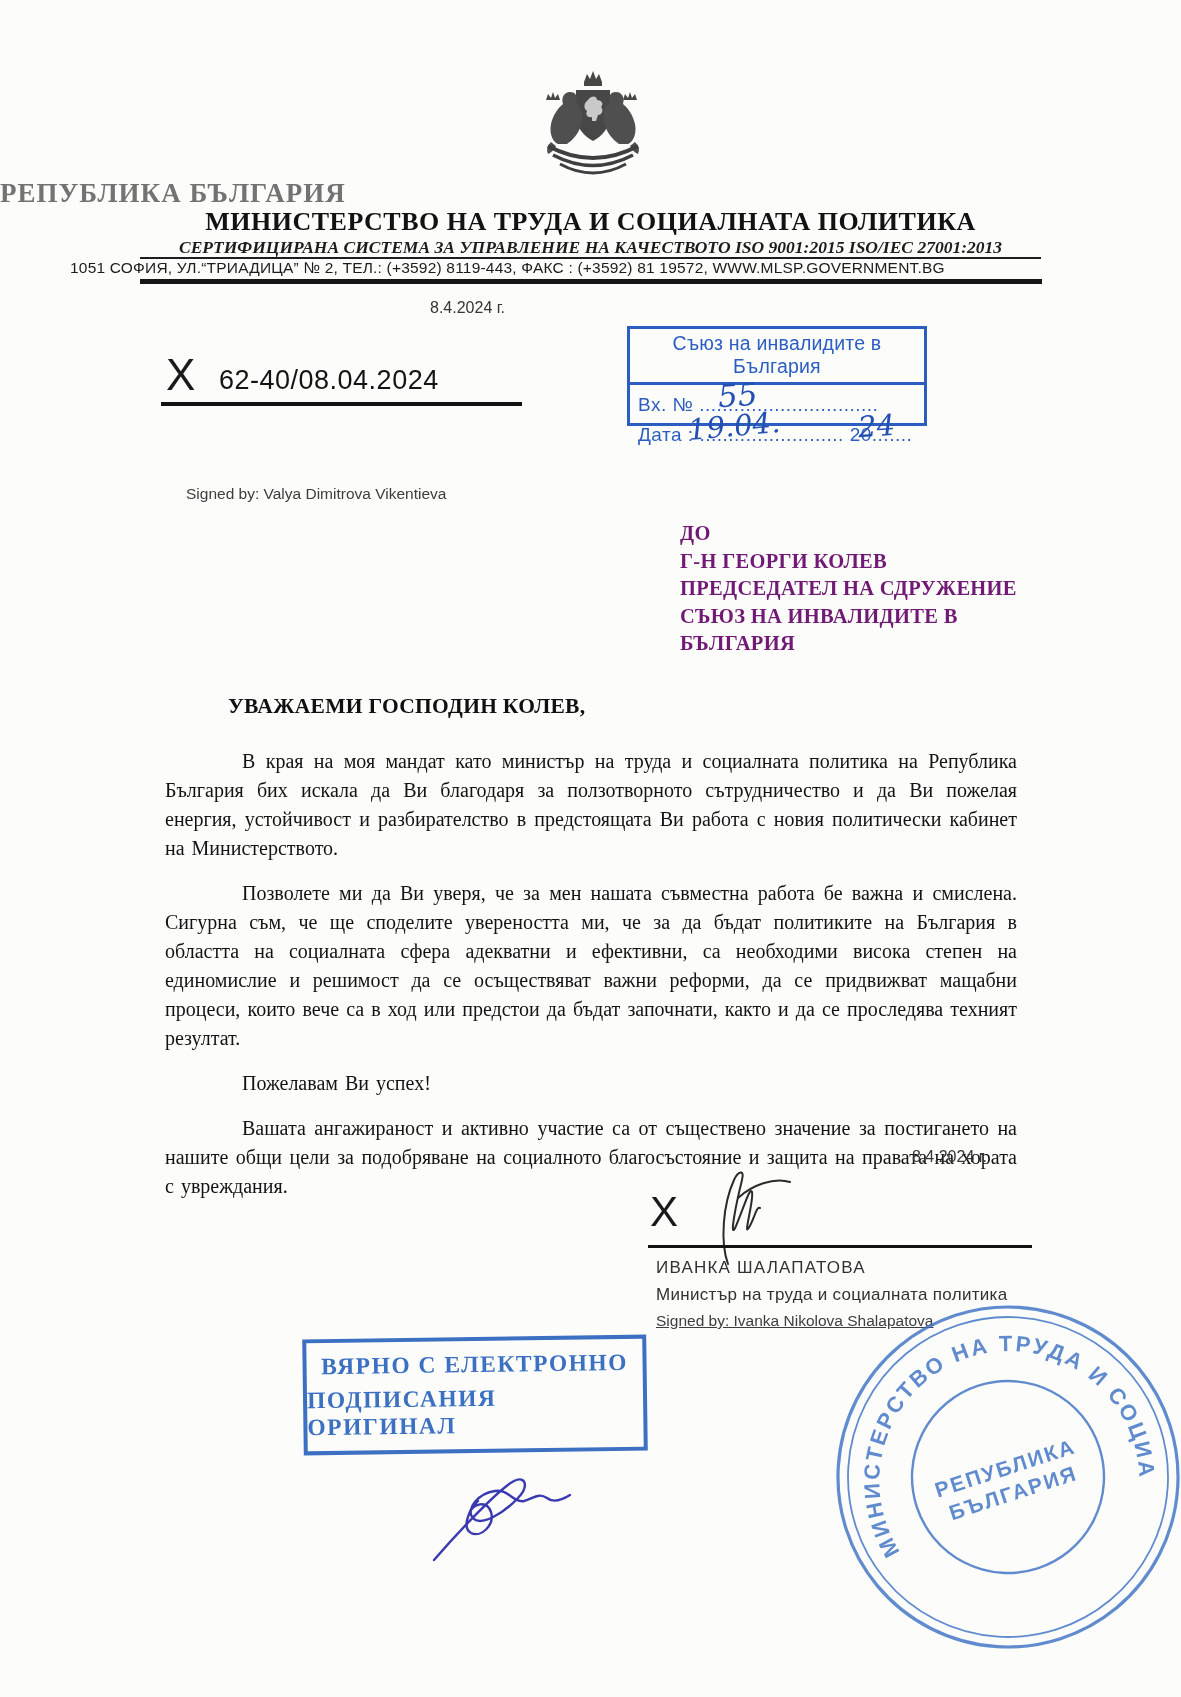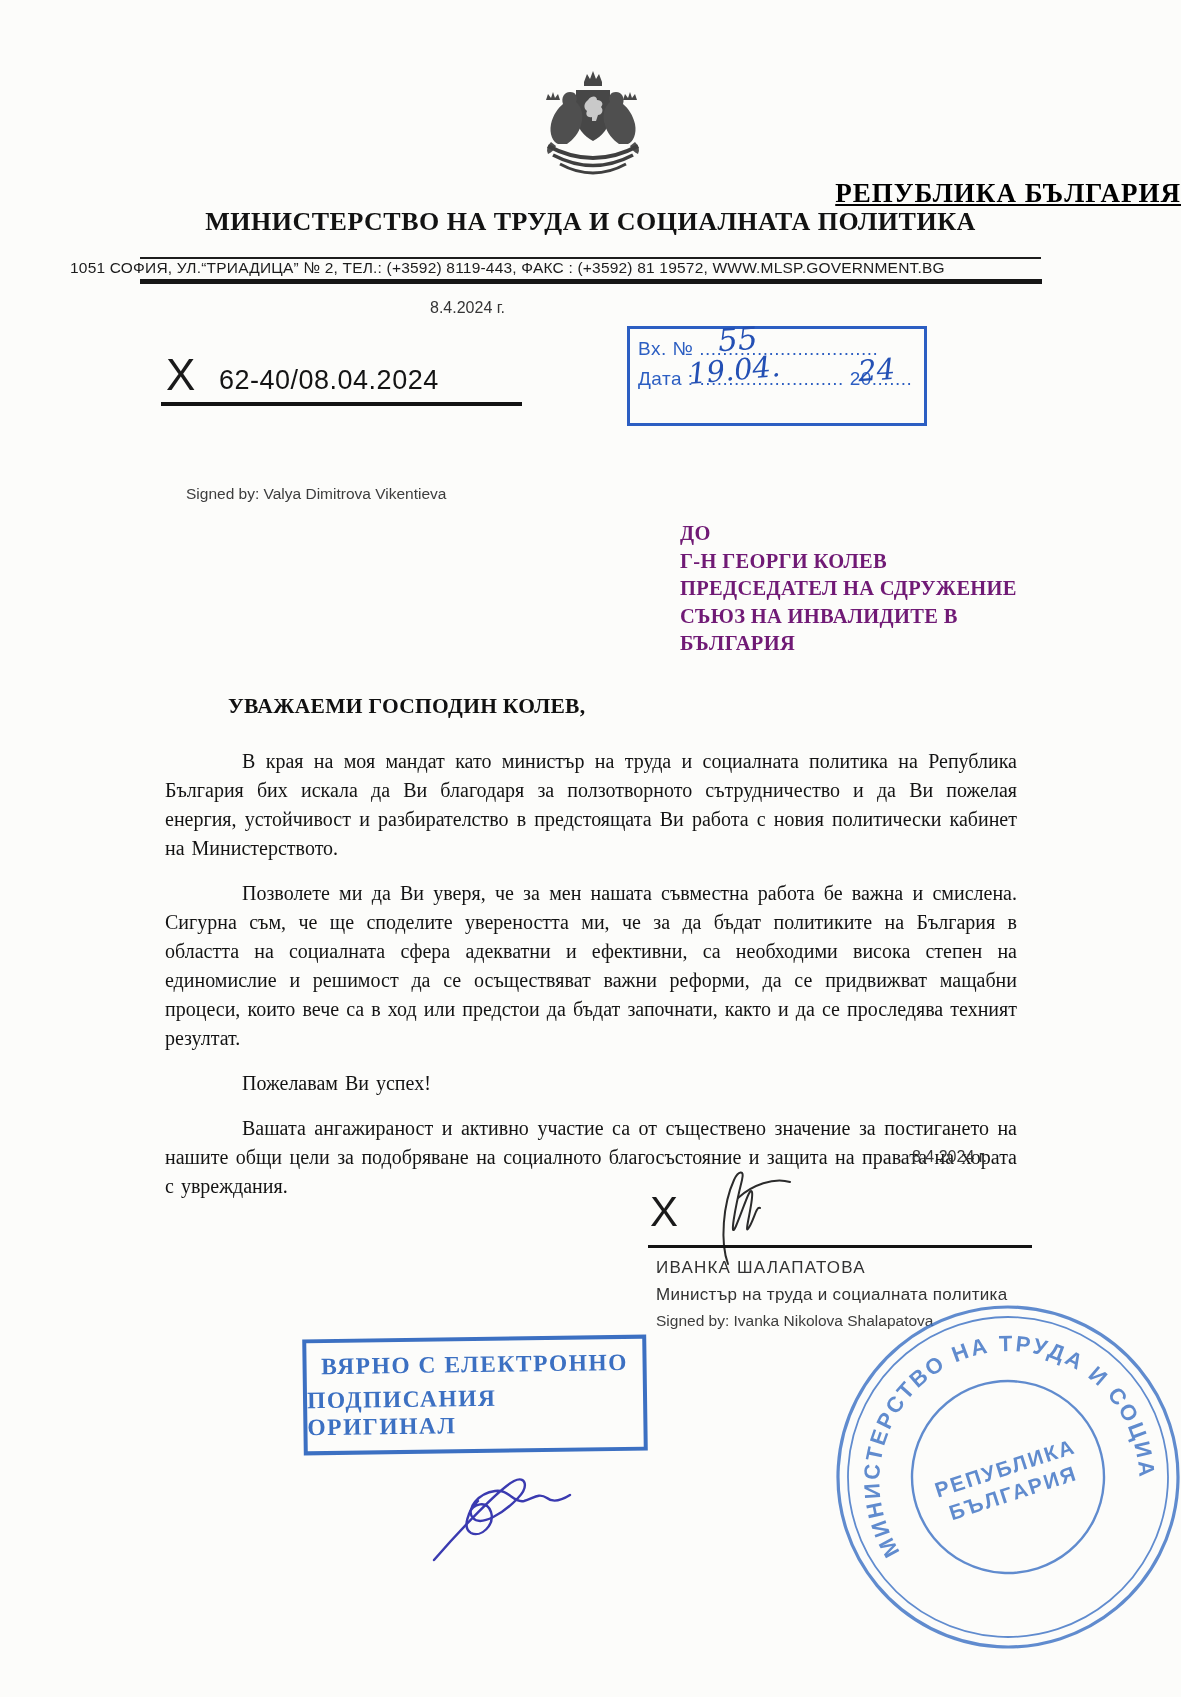--- a/index.html
+++ b/index.html
@@ -3,22 +3,22 @@
 <meta charset="utf-8">
 <style>
   html,body{margin:0;padding:0;background:#d9d9d9;}
   .page{
     position:relative; width:1181px; height:1697px; margin:0 auto;
     background:#fcfcfa; overflow:hidden;
     font-family:"Liberation Serif", serif; color:#161616;
   }
   .abs{position:absolute;}
   
-  .h-republic{top:178px; left:0; width:100%; text-align:right;
-    font:bold 27px "Liberation Serif", serif; letter-spacing:1px; color:#000000;text-decoration:underline;}
+  .h-republic{top:178px; left:0; width:100%; text-align:left;
+    font:bold 27px "Liberation Serif", serif; letter-spacing:1px; color:#737373;}
   .h-ministry{top:207px; left:0; width:100%; text-align:center;
     font:bold 26px "Liberation Serif", serif; letter-spacing:.5px; color:#121212;}
   .h-cert{top:237px; left:0; width:100%; text-align:center;
     font:italic bold 17.5px "Liberation Serif", serif; color:#1c1c1c;}
   .rule-thin{top:257px; left:140px; width:901px; height:2px; background:#1d1d1d;}
   .h-address{top:259px; left:70px; width:1041px; text-align:left;
     font:15.5px "Liberation Sans", sans-serif; color:#1c1c1c; letter-spacing:.2px;}
   .rule-thick{top:279px; left:140px; width:902px; height:5px; background:#161616;}
   
   .date-top{top:299px; left:430px; font:16px "Liberation Sans", sans-serif; color:#353535;}
@@ -45,21 +45,21 @@
   .salutation{top:694px; left:228px; font:bold 21.5px "Liberation Serif", serif; color:#101010; letter-spacing:.3px;}
   .letter-body{top:731px; left:149px; width:884px; text-align:justify;
     font:20px "Liberation Serif", serif; line-height:29px; color:#131313; word-spacing:2px;}
   .letter-body p{margin:16px; text-indent:77px;}
   
   .date-bottom{top:1148px; left:912px; font:16px "Liberation Sans", sans-serif; color:#353535;}
   .sig-x{top:1188px; left:650px; font:42px "Liberation Sans", sans-serif; color:#1a1a1a;}
   .sig-line{top:1245px; left:648px; width:384px; height:3px; background:#131313;}
   .sig-name{top:1258px; left:656px; font:17px "Liberation Sans", sans-serif; color:#323232; letter-spacing:1.2px;}
   .sig-title{top:1285px; left:656px; font:17px "Liberation Sans", sans-serif; color:#323232; letter-spacing:.3px;}
-  .sig-signedby{top:1312px; left:656px; font:15.5px "Liberation Sans", sans-serif; color:#3d3d3d;}
+  .sig-signedby{top:1312px; left:656px; font:15.5px "Liberation Sans", sans-serif; color:#3d3d3d;text-decoration:underline;}
   
   .certify-stamp{top:1337px; left:303px; width:344px; height:116px; box-sizing:border-box;
     border:4px solid #2e66be; transform:rotate(-.8deg); opacity:.93;
     display:flex; flex-direction:column; justify-content:center; align-items:center; gap:7px;
     color:#2e66be; font:bold 23.5px "Liberation Serif", serif; letter-spacing:1.5px;}
   svg{display:block;}
 </style>
 </head>
 <body>
 
@@ -87,31 +87,33 @@
 
     <g fill="none" stroke="#3f3f3f">
       <path d="M30,80 Q75,104 120,80" stroke-width="4"></path>
       <path d="M35,89 Q75,110 115,89" stroke-width="3.5"></path>
       <path d="M42,98 Q75,116 108,98" stroke-width="3"></path>
     </g>
   </svg>
 
   <div class="abs h-republic">РЕПУБЛИКА БЪЛГАРИЯ</div>
   <div class="abs h-ministry">МИНИСТЕРСТВО НА ТРУДА И СОЦИАЛНАТА ПОЛИТИКА</div>
+  <div class="abs h-cert">СЕРТИФИЦИРАНА СИСТЕМА ЗА УПРАВЛЕНИЕ НА КАЧЕСТВОТО  ISO 9001:2015   ISO/IEC 27001:2013</div>
   <div class="abs rule-thin"></div>
   <div class="abs h-address">1051 СОФИЯ, УЛ.“ТРИАДИЦА” № 2, ТЕЛ.: (+3592) 8119-443, ФАКС : (+3592) 81 19572, WWW.MLSP.GOVERNMENT.BG</div>
   <div class="abs rule-thick"></div>
 
   <div class="abs date-top">8.4.2024 г.</div>
   <div class="abs ref-x">X</div>
   <div class="abs ref-num">62-40/08.04.2024</div>
   <div class="abs ref-underline"></div>
   <div class="abs signedby-top">Signed by: Valya Dimitrova Vikentieva</div>
 
   <div class="abs registry-stamp">
+    <div class="rs-org">Съюз на инвалидите в България</div>
     <div class="rs-body">
       <div class="rs-row"><span>Вх. № </span><span>...............................</span></div>
       <div class="rs-row"><span>Дата : </span><span>......................... </span><span>20</span><span>.......</span><span> г.</span></div>
       <span class="rs-hand rs-hand-no">55</span>
       <span class="rs-hand rs-hand-date">19.04.</span>
       <span class="rs-hand rs-hand-year">24</span>
     </div>
   </div>
 
   <div class="abs recipient">

